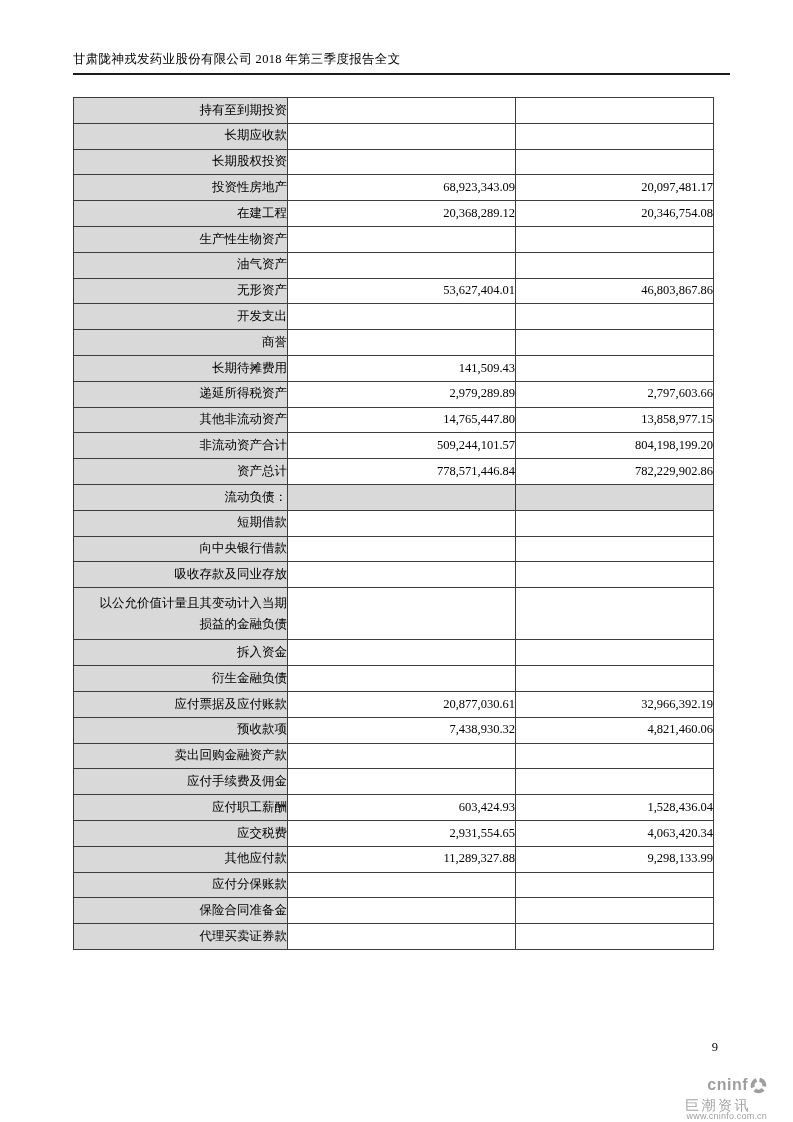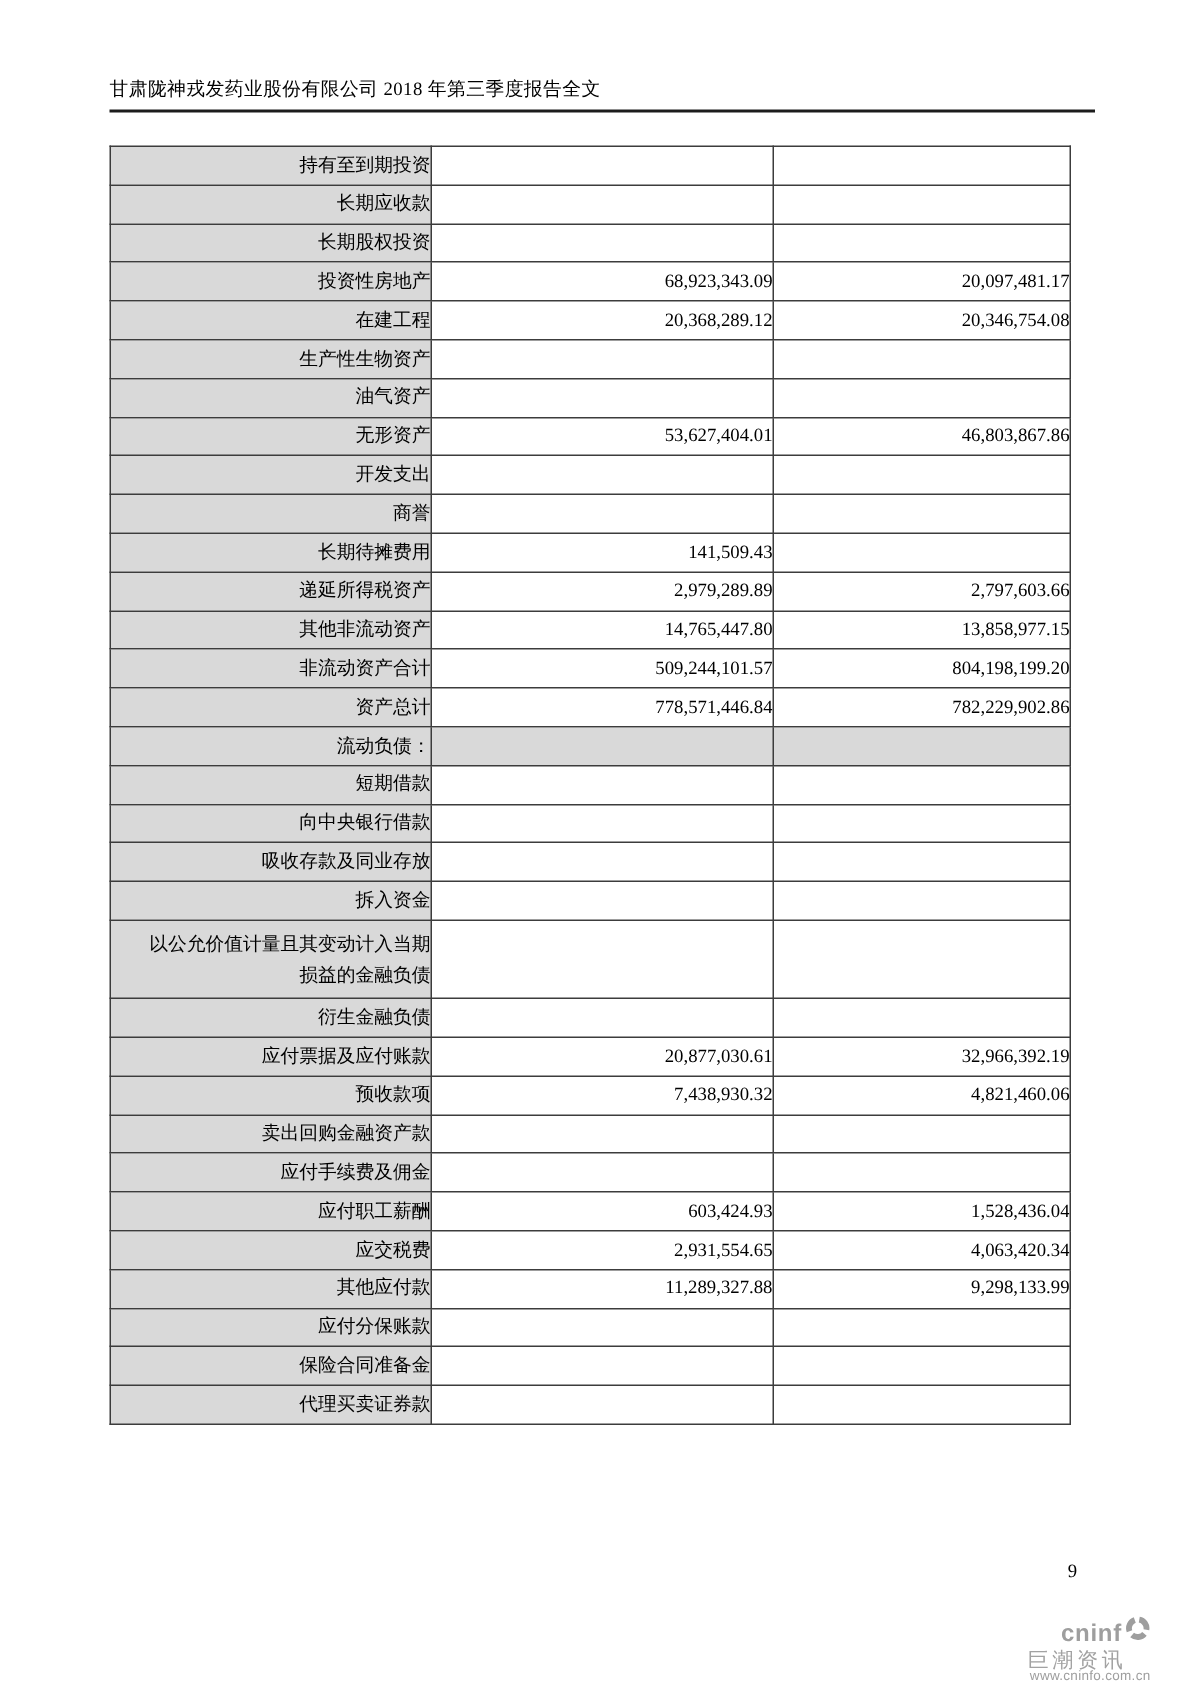--- a/index.html
+++ b/index.html
@@ -34,21 +34,21 @@
   tr.tall td.label{line-height:21px;}
   .page-number{
     position:absolute;top:1040px;left:700px;width:18px;
     font-size:12.5px;text-align:right;
   }
   .cninfo-logo{
     position:absolute;top:1077px;right:26px;width:86px;
     color:#9e9e9e;font-family:"Liberation Sans","DejaVu Sans",sans-serif;
     text-align:right;line-height:1;
   }
-  .logo-top{display:flex;align-items:flex-end;justify-content:flex-end;gap:1px;}
+  .logo-top{display:flex;align-items:flex-start;justify-content:flex-end;gap:1px;}
   .logo-brand{font-weight:bold;font-size:16px;letter-spacing:.5px;color:#9e9e9e;}
   .logo-swirl{display:inline-block;margin-left:1px;}
   .logo-cn{font-size:14px;letter-spacing:2.5px;margin-top:1px;padding-right:16px;color:#a2a2a2;}
   .logo-url{font-size:9px;margin-top:0;color:#9e9e9e;letter-spacing:.2px;}
 </style>
 </head>
 <body>
 
 <div class="page-header">甘肃陇神戎发药业股份有限公司 2018 年第三季度报告全文</div>
 <div class="header-rule"></div>
@@ -148,27 +148,27 @@
       <tr class="indent">
         <td class="label">向中央银行借款</td>
         <td class="num"></td>
         <td class="num"></td>
       </tr>
       <tr class="indent">
         <td class="label">吸收存款及同业存放</td>
         <td class="num"></td>
         <td class="num"></td>
       </tr>
-      <tr class="indent">
-        <td class="label">拆入资金</td>
-        <td class="num"></td>
-        <td class="num"></td>
-      </tr>
       <tr class="indent tall">
         <td class="label">以公允价值计量且其变动计入当期损益的金融负债</td>
+        <td class="num"></td>
+        <td class="num"></td>
+      </tr>
+      <tr class="indent">
+        <td class="label">拆入资金</td>
         <td class="num"></td>
         <td class="num"></td>
       </tr>
       <tr class="indent">
         <td class="label">衍生金融负债</td>
         <td class="num"></td>
         <td class="num"></td>
       </tr>
       <tr class="indent">
         <td class="label">应付票据及应付账款</td>

